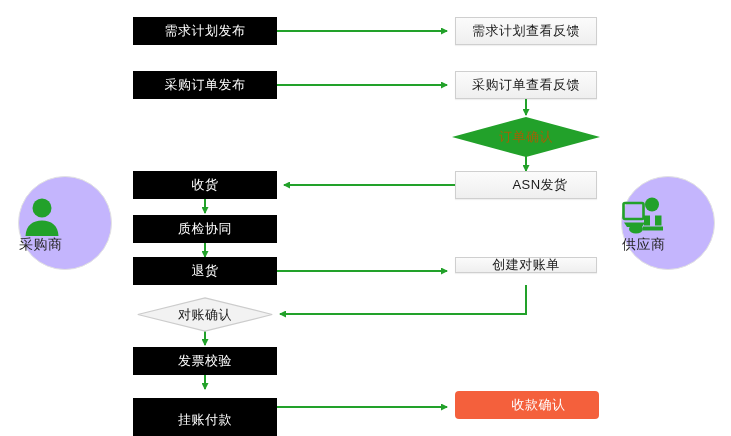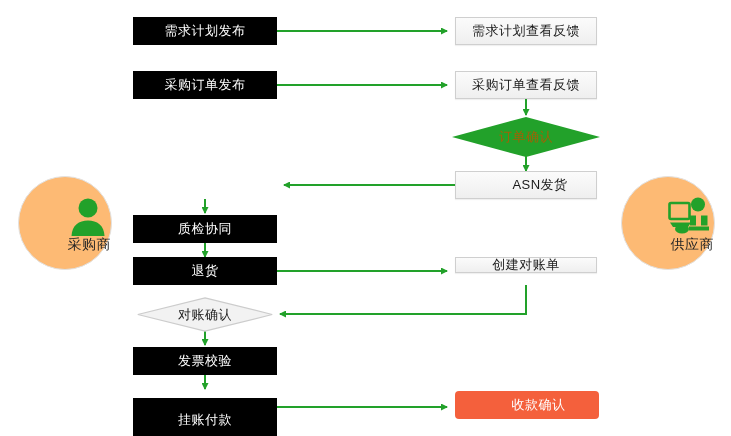--- a/index.html
+++ b/index.html
@@ -72,25 +72,25 @@
   }
   .diamond-green .dlabel { color: #a16207; }
   .diamond-gray  .dlabel { color: #1a1a1a; }
 
   
   .actor {
     position: absolute;
     width: 92px;
     height: 92px;
     border-radius: 50%;
-    background: #fdba74;
+    background: #c4b5fd;
     border: 1px solid #e2e2e2;
     display: flex;
     flex-direction: column;
-    align-items: flex-end;
+    align-items: flex-start;
     justify-content: center;
   }
   .actor .actor-icon {
     width: 46px;
     height: 40px;
     display: block;
     margin-bottom: 1px;
   }
   .actor .actor-label {
     font-size: 14px;
@@ -182,20 +182,21 @@
 
   <div class="diamond diamond-green" style="left:452px; top:117px; width:148px; height:40px;">
     <svg width="148" height="40" viewBox="0 0 148 40" xmlns="http://www.w3.org/2000/svg">
       <polygon points="74,0 148,20 74,40 0,20" fill="#22a12a"></polygon>
     </svg>
     <span class="dlabel">订单确认</span>
   </div>
 
   <div class="node node-gray" style="left:455px; top:171px; width:142px; height:28px;padding-left:28px;">ASN发货</div>
 
+  <div class="node node-green" style="left:133px; top:171px; width:144px; height:28px;">收货</div>
 
   <div class="node node-green" style="left:133px; top:215px; width:144px; height:28px;">质检协同</div>
 
   <div class="node node-green" style="left:133px; top:257px; width:144px; height:28px;">退货</div>
 
   <div class="node node-gray" style="left:455px; top:257px; width:142px; height:16px;">创建对账单</div>
 
   <div class="diamond diamond-gray" style="left:137px; top:297px; width:136px; height:35px;">
     <svg width="136" height="35" viewBox="0 0 136 35" xmlns="http://www.w3.org/2000/svg">
       <polygon points="68,0.8 135.2,17.5 68,34.2 0.8,17.5" fill="#f2f2f2" stroke="#cccccc" stroke-width="1.2"></polygon>

